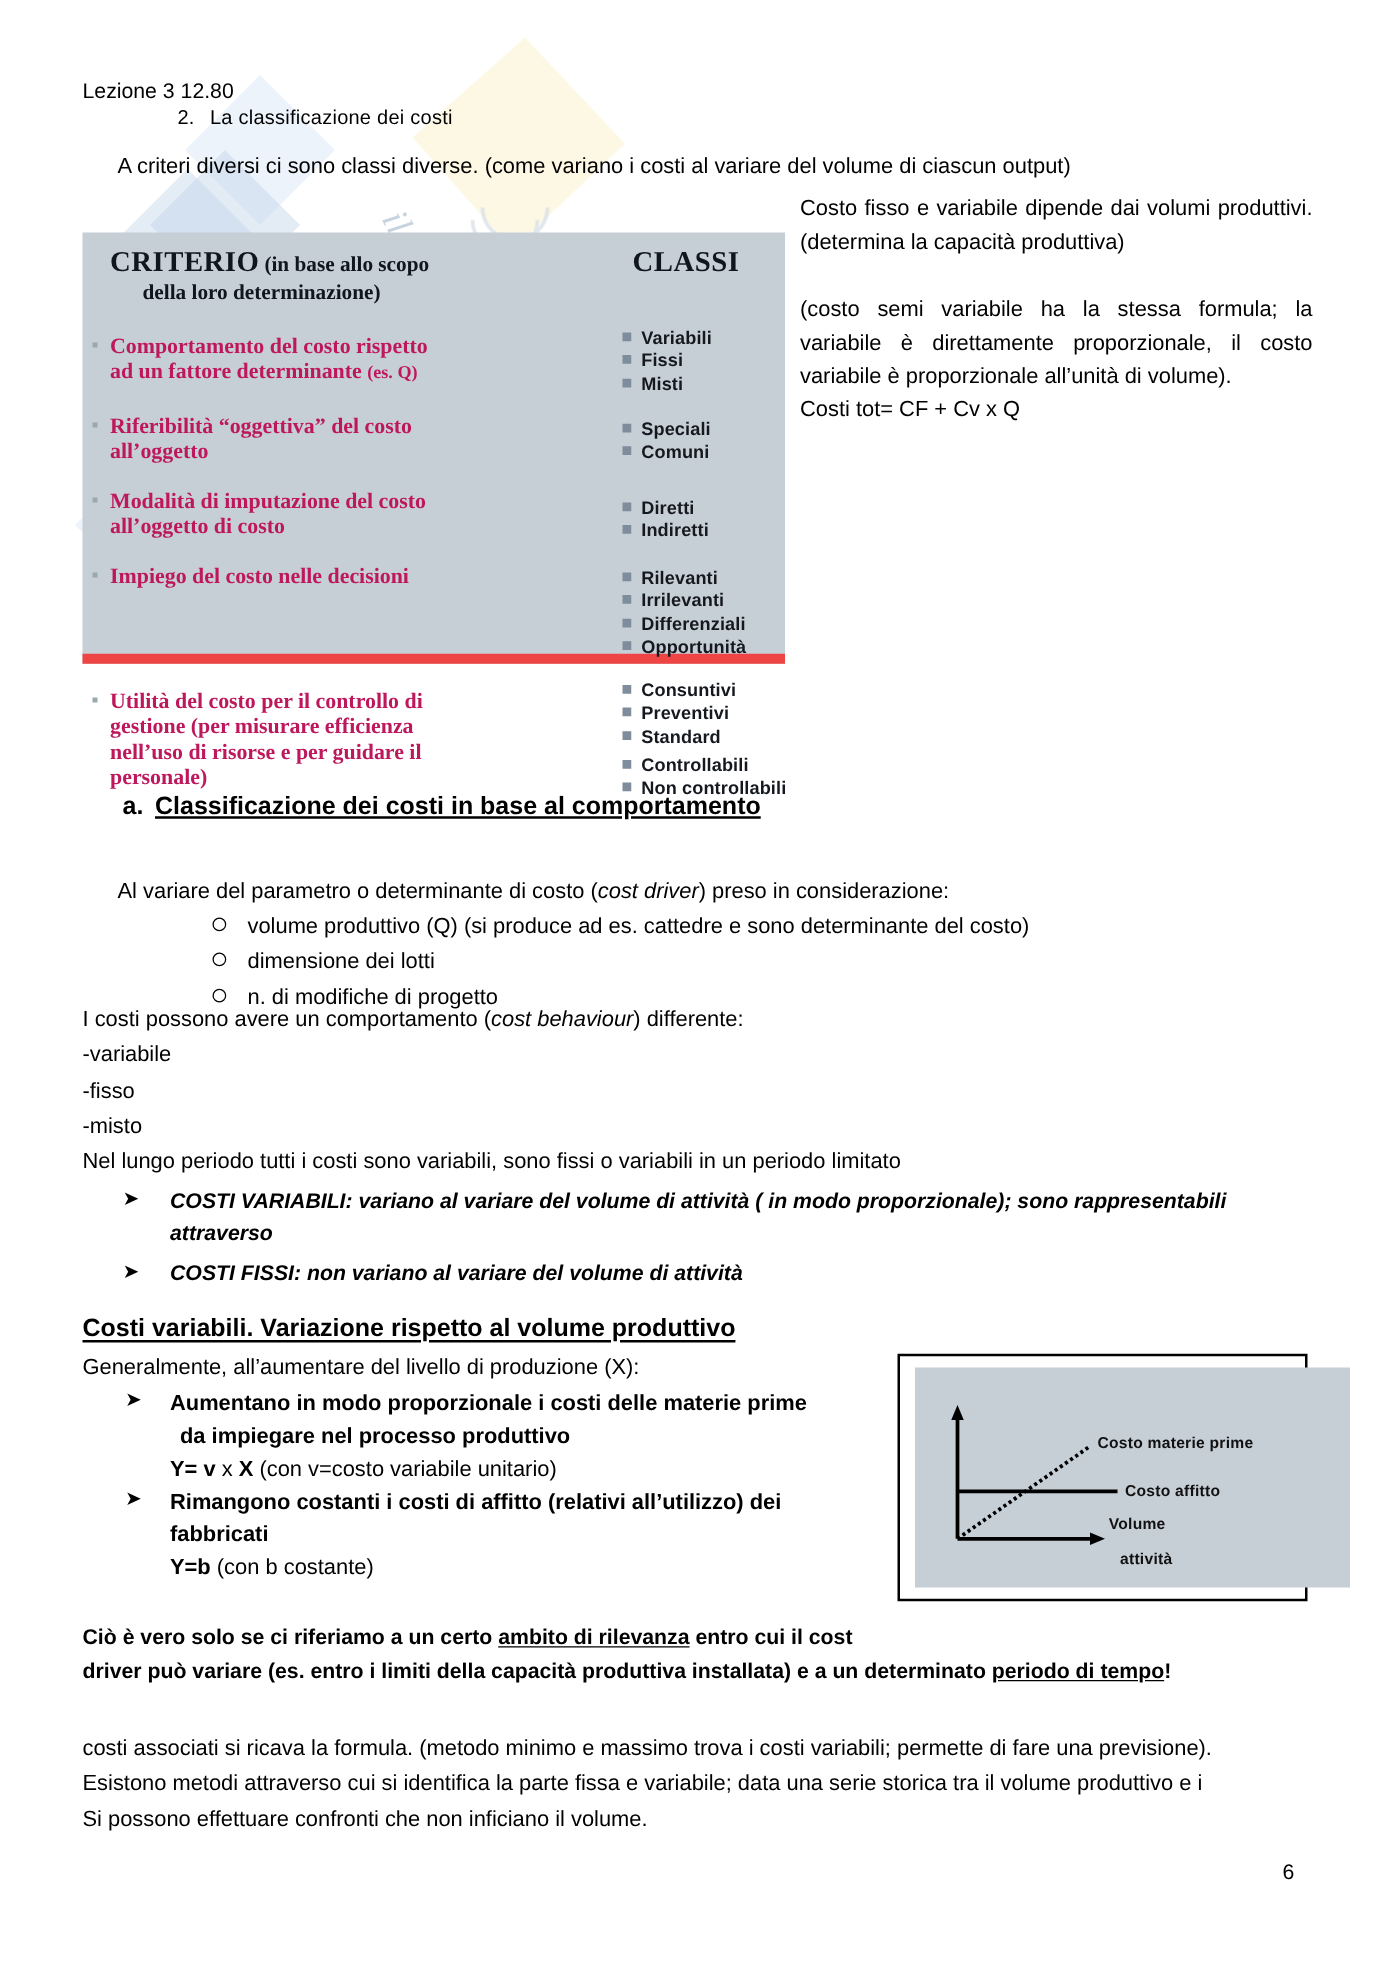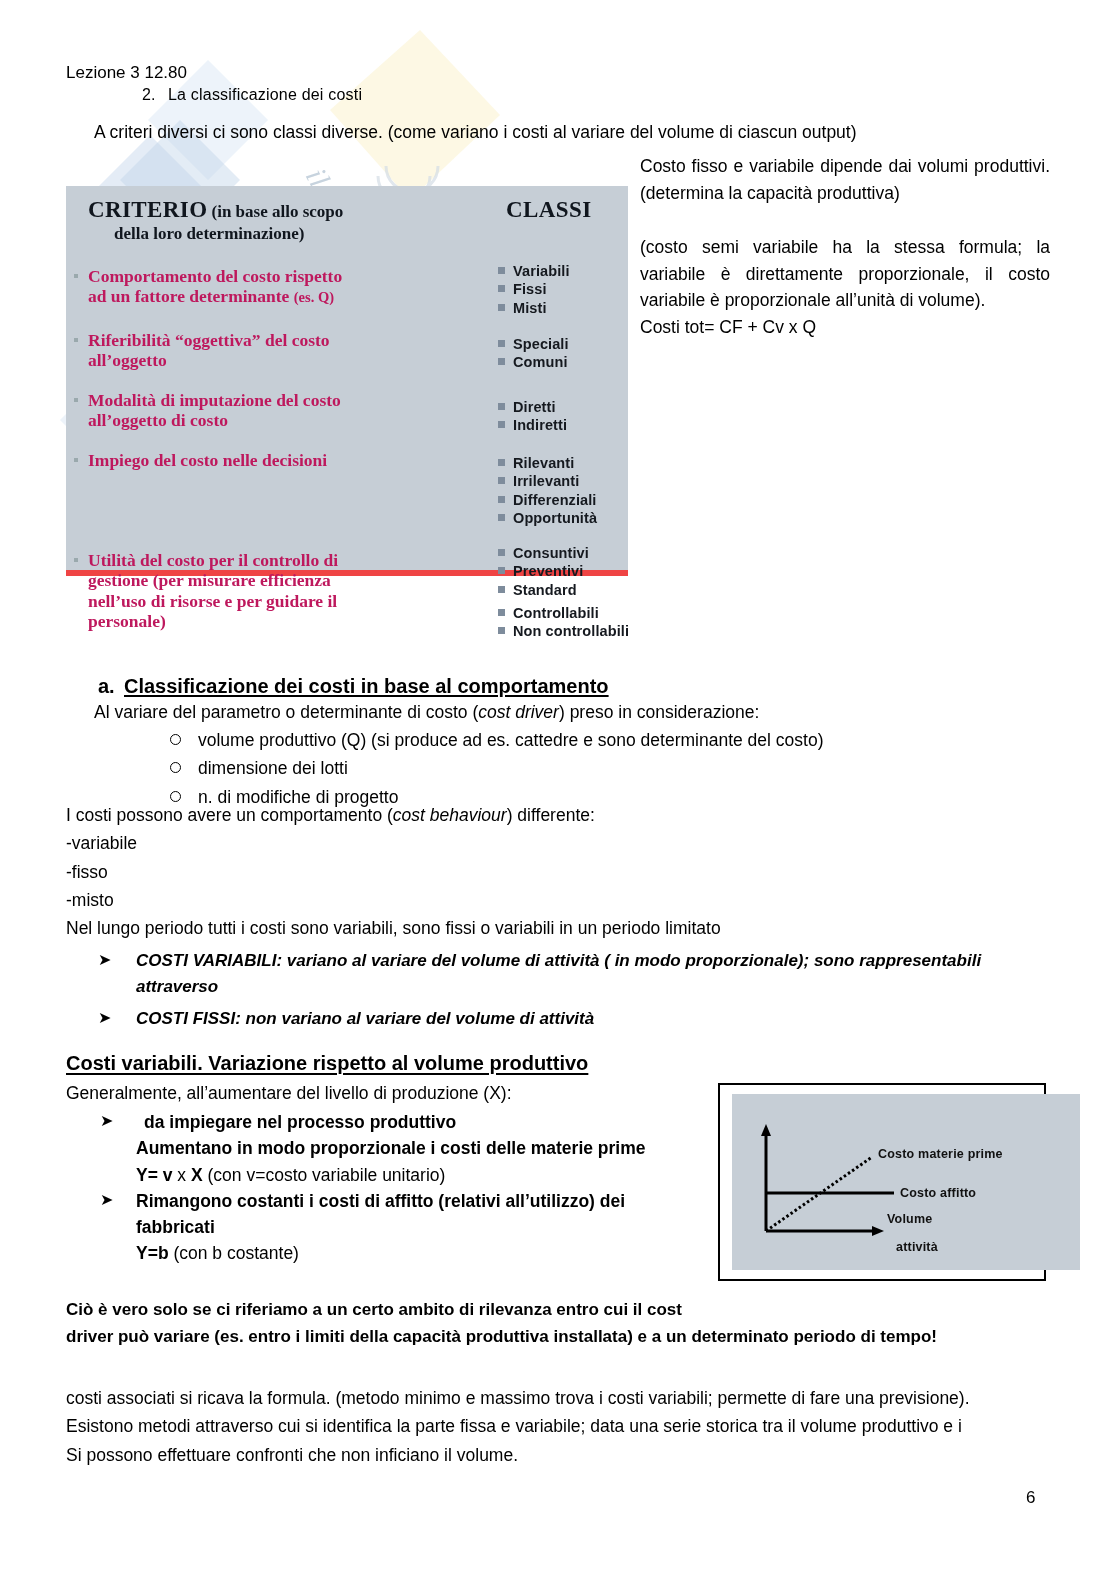--- a/index.html
+++ b/index.html
@@ -46,23 +46,23 @@
 
   #intro-line {
     position: absolute; left: 94px; top: 120px;
     font-size: 17.5px;
   }
 
   
   #crit-table {
     position: absolute;
     left: 66px; top: 186px;
-    width: 562px; height: 390px;
+    width: 562px; height: 345px;
     background: #c6ced6;
-    border-bottom: 6px solid #ef4444;
+    border-bottom: 8px solid #ef4444;
     z-index: 2;
     padding-left: 44px;
   }
   #crit-head-left {
     position: absolute; left: 22px; top: 11px;
     font-family: "Liberation Serif", serif;
     color: #10161e;
     width: 330px;
   }
   #crit-head-left .big {
@@ -124,21 +124,21 @@
     font-size: 17.5px;
     line-height: 1.52;
     text-align: justify;
   }
   #side-col p { margin: 0; }
   #side-col .gap { height: 28px; }
   .nojust { text-align: left !important; }
 
   
   #sec-a {
-    position: absolute; left: 98px; top: 675px;
+    position: absolute; left: 98px; top: 634px;
     font-size: 20px; font-weight: bold;
   }
   #sec-a .letter { display: inline-block; width: 26px; }
   #sec-a .ul { text-decoration: underline; text-underline-offset: 2px; }
 
   #sec-a-intro {
     position: absolute; left: 94px; top: 702px;
     font-size: 17.5px;
   }
   #circ-list {
@@ -221,21 +221,21 @@
     color: #111;
     letter-spacing: .2px;
     white-space: nowrap;
   }
 
   
   #cio {
     position: absolute; left: 66px; top: 1297px;
     font-size: 17px; font-weight: bold; line-height: 1.58;
   }
-  #cio .ul { text-underline-offset: 2px; }
+  #cio .ul { text-decoration: underline; text-underline-offset: 2px; }
 
   #esistono {
     position: absolute; left: 66px; top: 1384px;
     width: 990px;
     font-size: 17.5px; line-height: 1.62;
   }
 
   #pagenum {
     position: absolute; left: 1026px; top: 1488px;
     font-size: 17px;
@@ -398,22 +398,22 @@
       <span>COSTI FISSI: non variano al variare del volume di attività</span>
     </div>
   </div>
 
   <div id="cv-title">Costi variabili. Variazione rispetto al volume produttivo</div>
   <div id="cv-intro">Generalmente, all’aumentare del livello di produzione (X):</div>
 
   <div id="cv-list">
     <div class="item">
       <span class="arrow">➤</span>
+      <div class="b">Aumentano in modo proporzionale i costi delle materie prime</div>
       <div class="b" style="padding-left:8px">da impiegare nel processo produttivo</div>
-      <div class="b">Aumentano in modo proporzionale i costi delle materie prime</div>
       <div><b>Y= v</b><span> x </span><b>X</b><span> (con v=costo variabile unitario)</span></div>
     </div>
     <div class="item">
       <span class="arrow">➤</span>
       <div class="b just">Rimangono costanti i costi di affitto (relativi all’utilizzo) dei</div>
       <div class="b">fabbricati</div>
       <div><b>Y=b</b><span> (con b costante)</span></div>
     </div>
   </div>
 

